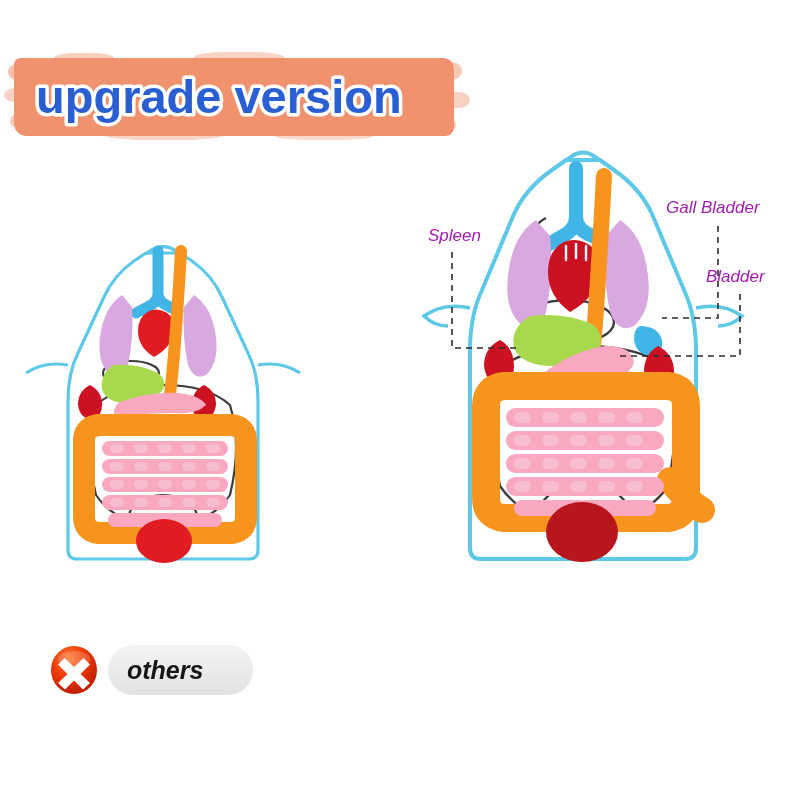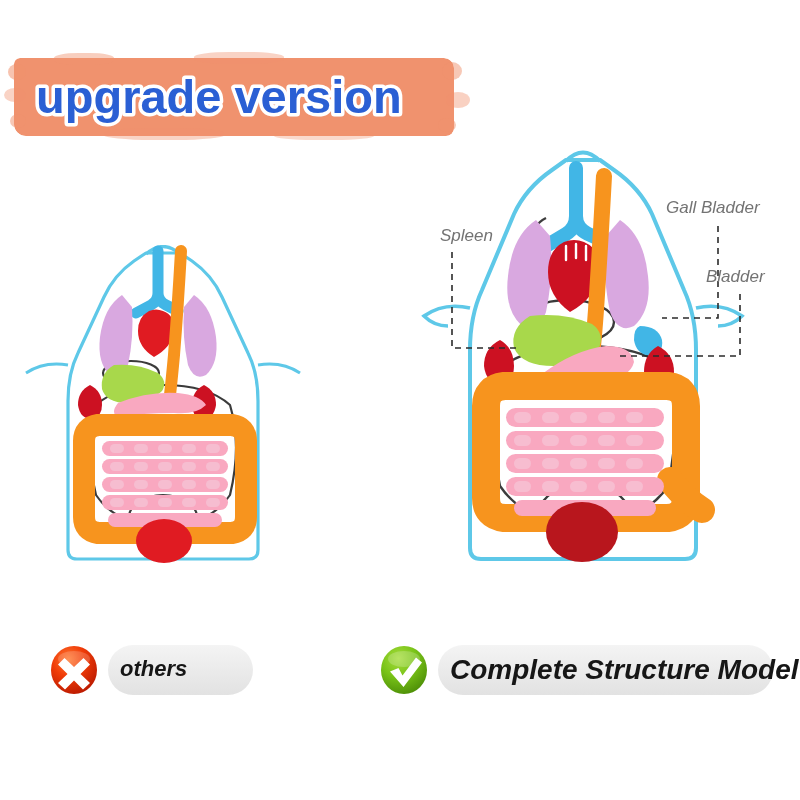--- a/index.html
+++ b/index.html
@@ -43,31 +43,31 @@
     background:linear-gradient(180deg,#f4f4f4 0%,#eaeaea 55%,#e2e2e2 100%);
   }
   .badge-icon{position:absolute;left:0;top:-1px;width:52px;height:52px;z-index:3;}
   .badge-label{
     position:absolute;z-index:4;
     font-style:italic;font-weight:bold;color:#161616;
     white-space:nowrap;
   }
   #badge-others{left:48px;top:645px;width:205px;}
   #badge-others .badge-pill{width:145px;}
-  #badge-others .badge-label{left:72px;top:11px;font-size:22px;}
+  #badge-others .badge-label{left:79px;top:11px;font-size:25px;}
   #badge-complete{left:378px;top:645px;width:395px;}
   #badge-complete .badge-pill{width:335px;}
   #badge-complete .badge-label{left:72px;top:9px;font-size:28px;}
 
   
   .callout-label{
-    position:absolute;font-style:italic;font-size:17px;color:#737373;
+    position:absolute;font-style:italic;font-size:17px;color:#a21caf;
     white-space:nowrap;font-family:"Liberation Sans", sans-serif;
   }
-  #label-spleen{left:440px;top:226px;}
+  #label-spleen{left:428px;top:226px;}
   #label-gall{left:666px;top:198px;}
   #label-pancreas{left:706px;top:267px;}
 
   .leader{position:absolute;}
 </style>
 </head>
 <body>
 
 <div id="stage">
 
@@ -281,30 +281,14 @@
         </radialGradient>
       </defs>
       <ellipse cx="26" cy="26" rx="23" ry="24" fill="url(#redg)"></ellipse>
       <ellipse cx="26" cy="15" rx="16" ry="8" fill="#ffffff" opacity=".18"></ellipse>
       <path d="M16.5 14 L26 23 L35.5 14 L42 20.5 L32.5 30 L42 39 L35 45.5 L26 36.5 L17 45.5
                L10 39 L19.5 30 L10 20.5 Z" fill="#ffffff"></path>
     </svg>
     <div class="badge-label">others</div>
   </div>
 
-  <div class="badge" id="badge-complete">
-    <div class="badge-pill"></div>
-    <svg class="badge-icon" viewBox="0 0 52 52">
-      <defs>
-        <radialGradient id="greeng" cx="38%" cy="26%" r="80%">
-          <stop offset="0%" stop-color="#a6dd3c"></stop>
-          <stop offset="48%" stop-color="#79c318"></stop>
-          <stop offset="100%" stop-color="#4b8c06"></stop>
-        </radialGradient>
-      </defs>
-      <ellipse cx="26" cy="26" rx="23" ry="24" fill="url(#greeng)"></ellipse>
-      <ellipse cx="26" cy="15" rx="16" ry="8" fill="#ffffff" opacity=".2"></ellipse>
-      <path d="M12 27.5 L20.5 24 L24.5 31.5 L38 13.5 L44 18.5 L25.5 43 Z" fill="#ffffff"></path>
-    </svg>
-    <div class="badge-label">Complete Structure Model</div>
-  </div>
 
 </div>
 
 </body></html>

